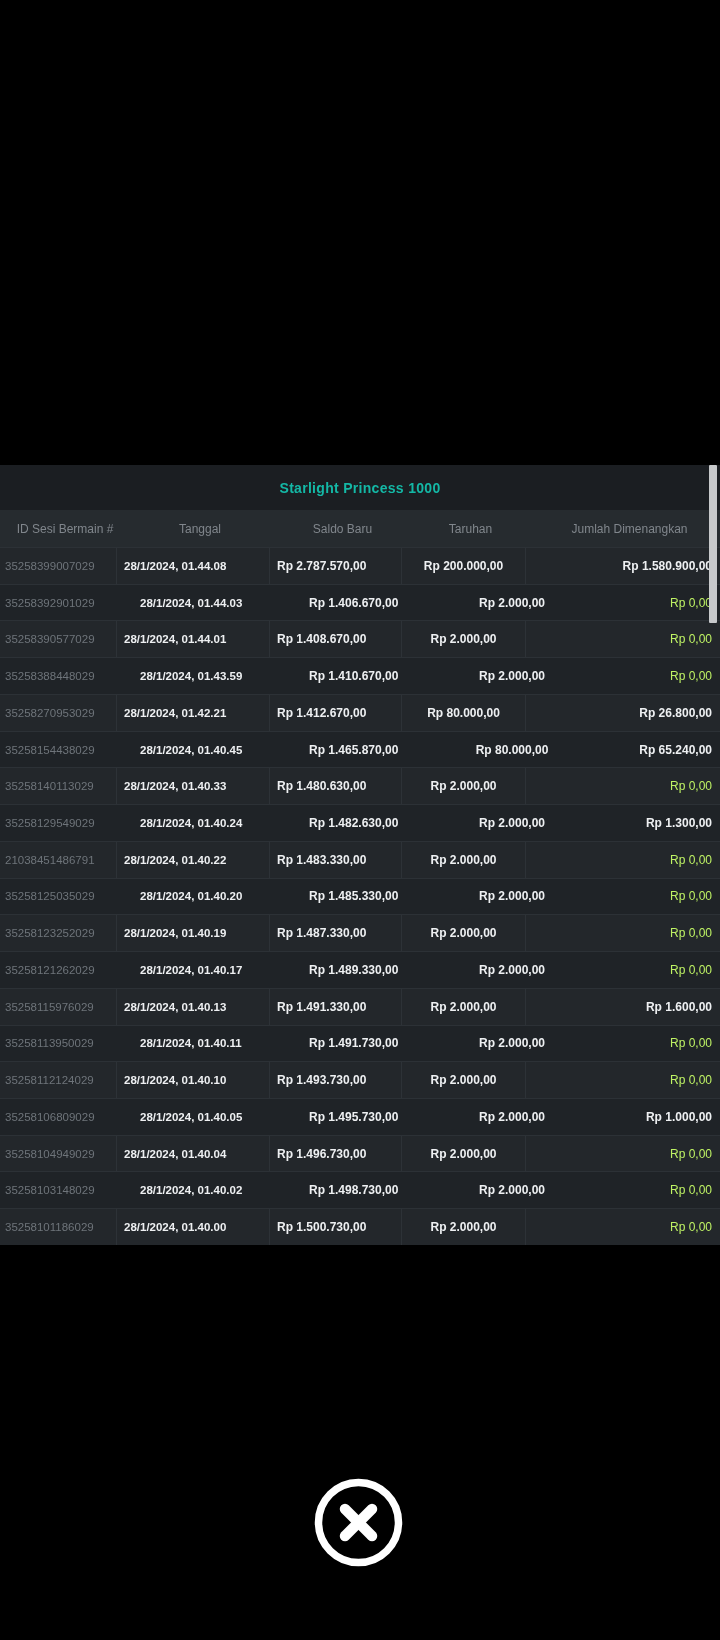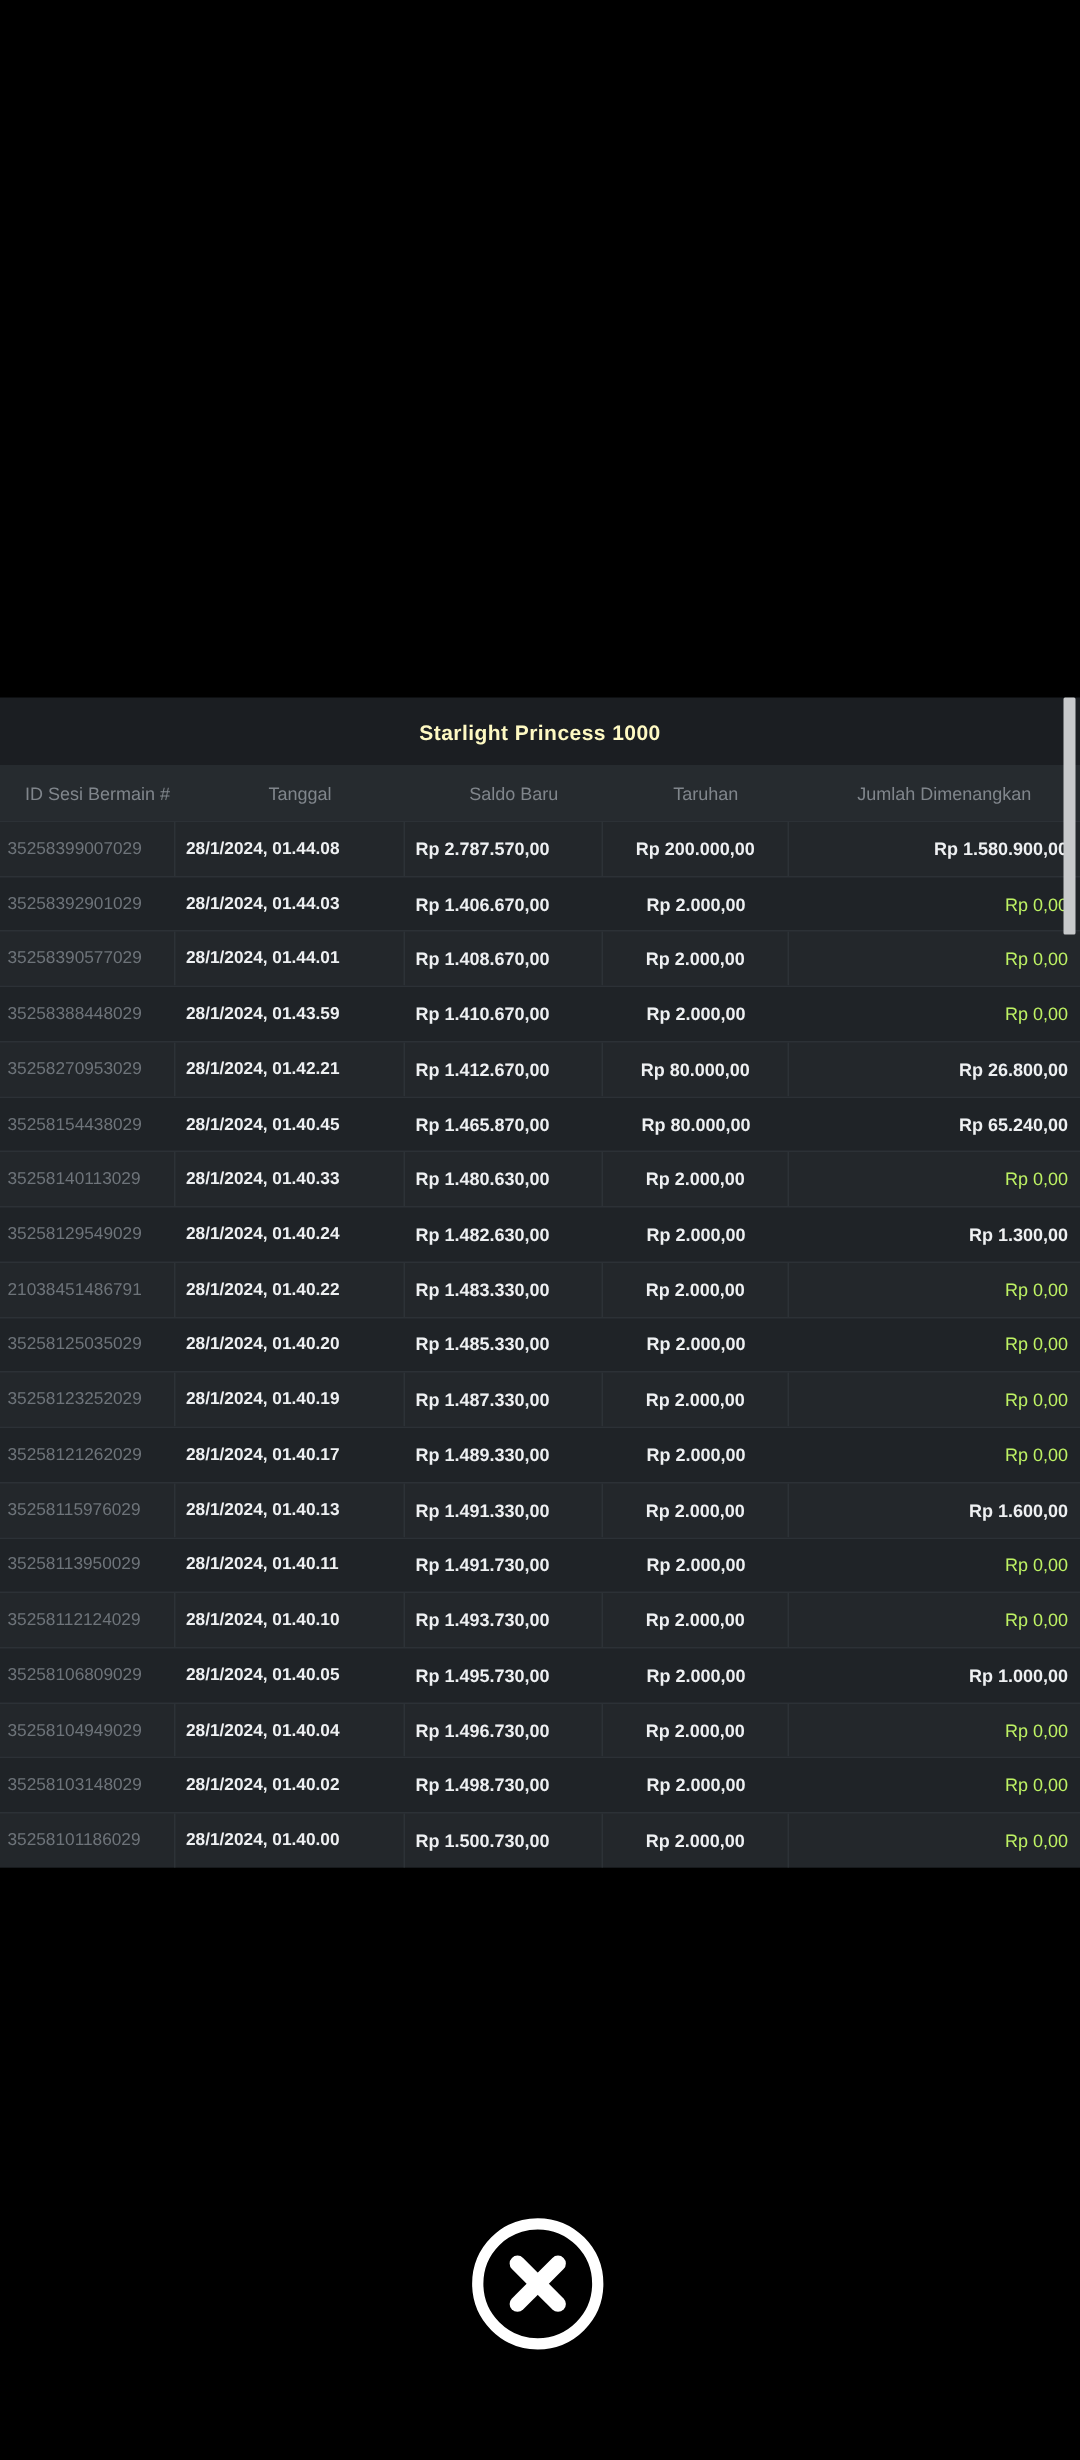--- a/index.html
+++ b/index.html
@@ -7,38 +7,38 @@
     position:relative;width:720px;height:1640px;background:#000;overflow:hidden;
     font-family:"Liberation Sans",sans-serif;
     -webkit-font-smoothing:antialiased;
   }
   .modal{
     position:absolute;left:0;top:465px;width:720px;height:780px;
     background:#1b1e22;
   }
   .modal-title{
     height:45px;display:flex;align-items:center;justify-content:center;
-    color:#fef9c3;font-size:14px;font-weight:700;letter-spacing:.3px;
+    color:#14b8a6;font-size:14px;font-weight:700;letter-spacing:.3px;
   }
   .grid-cols{
     display:grid;
     grid-template-columns:117px 153px 132px 124px 1fr;
   }
   .thead{
     height:37px;background:#262b2f;align-items:center;
     color:#80868c;font-size:12px;font-weight:500;
   }
   .hcell{text-align:center;white-space:nowrap;overflow:hidden;margin-left:13px;}
   .tbody{display:flex;flex-direction:column;height:698px;}
   .trow{
     flex:1;align-items:center;border-top:1px solid #2c3136;
     font-size:12px;font-weight:600;color:#eef0f2;white-space:nowrap;
   }
   .trow.odd{background:#23272b;}
-  .trow.even{background:#1f2327;}
+  .trow.even{background:#1f2327;gap:16px;}
   .trow.odd > .cell{border-right:1px solid #2d3237;}
   .trow.odd > .cell:last-child{border-right:none;}
   .cell{height:100%;display:flex;align-items:center;overflow:hidden;}
   .c-id{color:#6e747a;font-weight:400;font-size:11.5px;padding-left:5px;text-align:right;}
   .c-date{padding-left:7px;font-size:11.5px;}
   .c-balance{padding-left:7px;}
   .c-bet{justify-content:center;}
   .c-win{justify-content:flex-end;padding-right:8px;}
   .c-win.zero{color:#bef264;font-weight:400;}
   .scrollbar-thumb{

